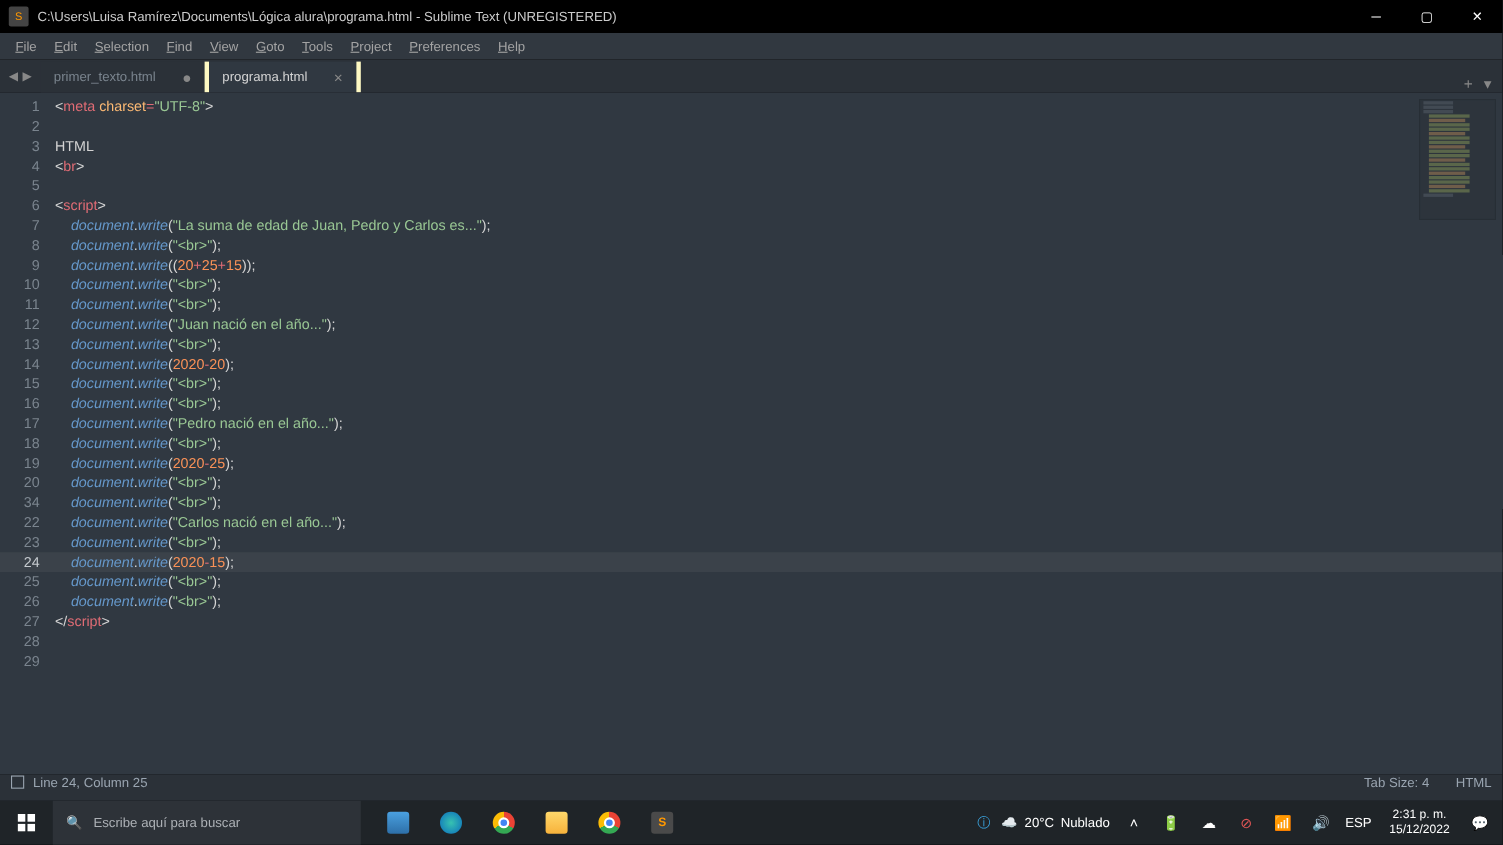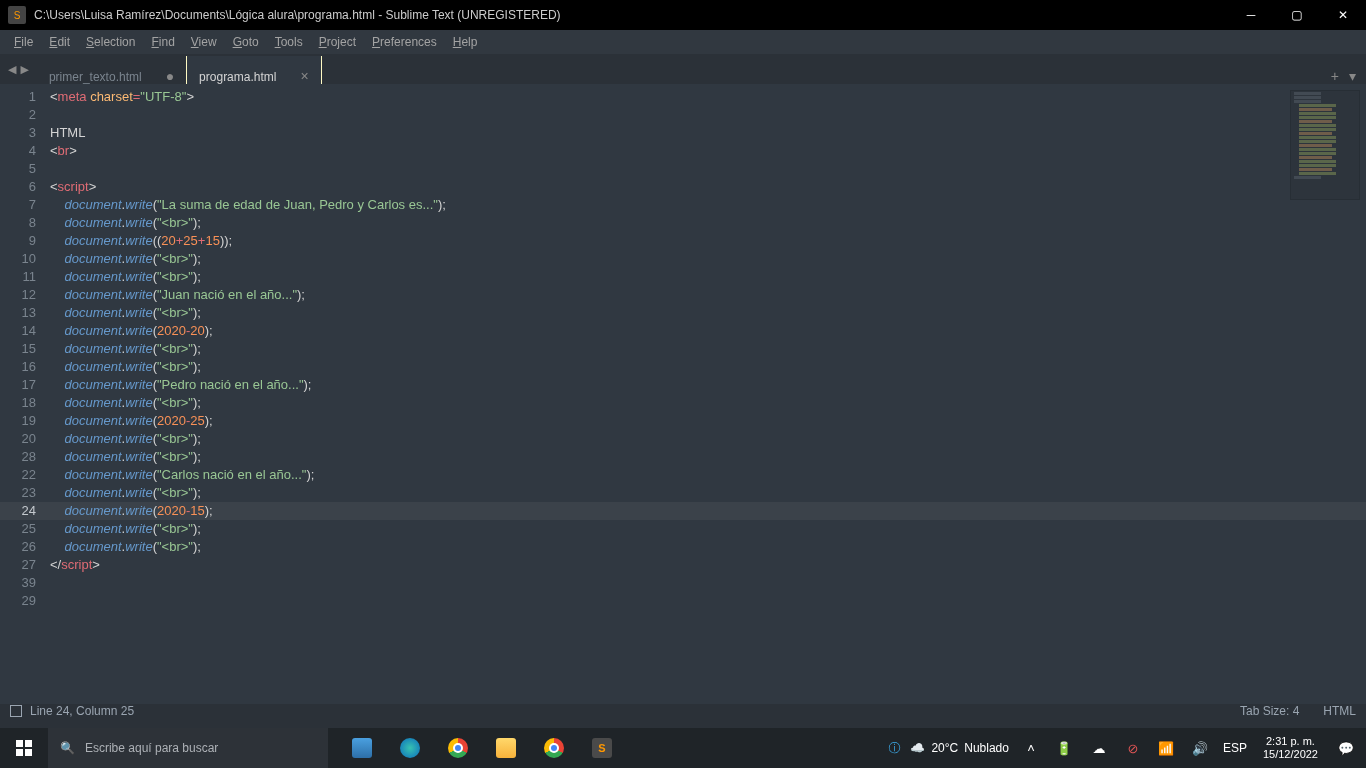--- a/index.html
+++ b/index.html
@@ -8,21 +8,21 @@
 .titlebar .app-icon { width: 18px; height: 18px; margin: 0 8px; background: #444; border-radius: 2px; display: flex; align-items: center; justify-content: center; font-size: 10px; color: #ff9800; }
 .titlebar .title-text { flex: 1; }
 .titlebar .win-controls { display: flex; }
 .titlebar .win-btn { width: 46px; height: 30px; display: flex; align-items: center; justify-content: center; color: #fff; font-size: 12px; }
 .menubar { height: 24px; background: #313840; display: flex; align-items: center; padding: 0 6px; color: #a3a3a3; font-size: 12px; }
 .menubar .menu-item { padding: 3px 8px; }
 .menubar .menu-item .ul { text-decoration: underline; }
 .tabbar { height: 30px; background: #2b3138; display: flex; align-items: flex-end; color: #aaa; font-size: 12px; }
 .tabbar .nav-arrows { display: flex; padding: 0 6px; align-self: center; }
 .tabbar .nav-arrow { color: #888; font-size: 11px; padding: 0 2px; }
-.tabbar .tab { height: 28px; padding: 0 12px; display: flex; align-items: flex-end; gap: 24px; background: #2b3138; border-right: 1px solid #fef9c3; }
+.tabbar .tab { height: 28px; padding: 0 12px; display: flex; align-items: center; gap: 24px; background: #2b3138; border-right: 4px solid #fef9c3; }
 .tabbar .tab .close { color: #888; font-size: 14px; }
 .tabbar .tab.active { background: #303841; color: #d4d4d4; }
 .tabbar .tab.inactive { color: #7a848e; }
 .tabbar .spacer { flex: 1; }
 .tabbar .right-icons { display: flex; align-items: center; padding: 0 10px; gap: 10px; color: #888; font-size: 14px; }
 .editor-wrap { flex: 1; display: flex; background: #303841; position: relative; }
 .gutter { width: 50px; padding-top: 4px; text-align: right; color: #7a848e; font-family: Consolas, monospace; font-size: 13px; line-height: 18px; user-select: none; }
 .gutter .ln { padding-right: 14px; }
 .gutter .ln.hl { background: #3b424a; color: #c4c9ce; }
 .code { flex: 1; padding-top: 4px; font-family: Consolas, monospace; font-size: 13px; line-height: 18px; color: #d4d4d4; white-space: pre; }
@@ -124,28 +124,28 @@
       <div class="ln">11</div>
       <div class="ln">12</div>
       <div class="ln">13</div>
       <div class="ln">14</div>
       <div class="ln">15</div>
       <div class="ln">16</div>
       <div class="ln">17</div>
       <div class="ln">18</div>
       <div class="ln">19</div>
       <div class="ln">20</div>
-      <div class="ln">28</div>
+      <div class="ln">34</div>
       <div class="ln">22</div>
       <div class="ln">23</div>
       <div class="ln hl">24</div>
       <div class="ln">25</div>
       <div class="ln">26</div>
       <div class="ln">27</div>
-      <div class="ln">39</div>
+      <div class="ln">28</div>
       <div class="ln">29</div>
     </div>
   <div class="code" id="code"><div class="line"><span class="tok-punc">&lt;</span><span class="tok-tag">meta</span><span class="tok-plain"> </span><span class="tok-attr">charset</span><span class="tok-op">=</span><span class="tok-str">"UTF-8"</span><span class="tok-punc">&gt;</span></div><div class="line">&nbsp;</div><div class="line"><span class="tok-text">HTML</span></div><div class="line"><span class="tok-punc">&lt;</span><span class="tok-tag">br</span><span class="tok-punc">&gt;</span></div><div class="line">&nbsp;</div><div class="line"><span class="tok-punc">&lt;</span><span class="tok-tag">script</span><span class="tok-punc">&gt;</span></div><div class="line"><span class="tok-plain">    </span><span class="tok-kw">document</span><span class="tok-punc">.</span><span class="tok-func">write</span><span class="tok-punc">(</span><span class="tok-str">"La suma de edad de Juan, Pedro y Carlos es..."</span><span class="tok-punc">);</span></div><div class="line"><span class="tok-plain">    </span><span class="tok-kw">document</span><span class="tok-punc">.</span><span class="tok-func">write</span><span class="tok-punc">(</span><span class="tok-str">"&lt;br&gt;"</span><span class="tok-punc">);</span></div><div class="line"><span class="tok-plain">    </span><span class="tok-kw">document</span><span class="tok-punc">.</span><span class="tok-func">write</span><span class="tok-punc">((</span><span class="tok-num">20</span><span class="tok-op">+</span><span class="tok-num">25</span><span class="tok-op">+</span><span class="tok-num">15</span><span class="tok-punc">));</span></div><div class="line"><span class="tok-plain">    </span><span class="tok-kw">document</span><span class="tok-punc">.</span><span class="tok-func">write</span><span class="tok-punc">(</span><span class="tok-str">"&lt;br&gt;"</span><span class="tok-punc">);</span></div><div class="line"><span class="tok-plain">    </span><span class="tok-kw">document</span><span class="tok-punc">.</span><span class="tok-func">write</span><span class="tok-punc">(</span><span class="tok-str">"&lt;br&gt;"</span><span class="tok-punc">);</span></div><div class="line"><span class="tok-plain">    </span><span class="tok-kw">document</span><span class="tok-punc">.</span><span class="tok-func">write</span><span class="tok-punc">(</span><span class="tok-str">"Juan nació en el año..."</span><span class="tok-punc">);</span></div><div class="line"><span class="tok-plain">    </span><span class="tok-kw">document</span><span class="tok-punc">.</span><span class="tok-func">write</span><span class="tok-punc">(</span><span class="tok-str">"&lt;br&gt;"</span><span class="tok-punc">);</span></div><div class="line"><span class="tok-plain">    </span><span class="tok-kw">document</span><span class="tok-punc">.</span><span class="tok-func">write</span><span class="tok-punc">(</span><span class="tok-num">2020</span><span class="tok-op">-</span><span class="tok-num">20</span><span class="tok-punc">);</span></div><div class="line"><span class="tok-plain">    </span><span class="tok-kw">document</span><span class="tok-punc">.</span><span class="tok-func">write</span><span class="tok-punc">(</span><span class="tok-str">"&lt;br&gt;"</span><span class="tok-punc">);</span></div><div class="line"><span class="tok-plain">    </span><span class="tok-kw">document</span><span class="tok-punc">.</span><span class="tok-func">write</span><span class="tok-punc">(</span><span class="tok-str">"&lt;br&gt;"</span><span class="tok-punc">);</span></div><div class="line"><span class="tok-plain">    </span><span class="tok-kw">document</span><span class="tok-punc">.</span><span class="tok-func">write</span><span class="tok-punc">(</span><span class="tok-str">"Pedro nació en el año..."</span><span class="tok-punc">);</span></div><div class="line"><span class="tok-plain">    </span><span class="tok-kw">document</span><span class="tok-punc">.</span><span class="tok-func">write</span><span class="tok-punc">(</span><span class="tok-str">"&lt;br&gt;"</span><span class="tok-punc">);</span></div><div class="line"><span class="tok-plain">    </span><span class="tok-kw">document</span><span class="tok-punc">.</span><span class="tok-func">write</span><span class="tok-punc">(</span><span class="tok-num">2020</span><span class="tok-op">-</span><span class="tok-num">25</span><span class="tok-punc">);</span></div><div class="line"><span class="tok-plain">    </span><span class="tok-kw">document</span><span class="tok-punc">.</span><span class="tok-func">write</span><span class="tok-punc">(</span><span class="tok-str">"&lt;br&gt;"</span><span class="tok-punc">);</span></div><div class="line"><span class="tok-plain">    </span><span class="tok-kw">document</span><span class="tok-punc">.</span><span class="tok-func">write</span><span class="tok-punc">(</span><span class="tok-str">"&lt;br&gt;"</span><span class="tok-punc">);</span></div><div class="line"><span class="tok-plain">    </span><span class="tok-kw">document</span><span class="tok-punc">.</span><span class="tok-func">write</span><span class="tok-punc">(</span><span class="tok-str">"Carlos nació en el año..."</span><span class="tok-punc">);</span></div><div class="line"><span class="tok-plain">    </span><span class="tok-kw">document</span><span class="tok-punc">.</span><span class="tok-func">write</span><span class="tok-punc">(</span><span class="tok-str">"&lt;br&gt;"</span><span class="tok-punc">);</span></div><div class="line hl"><span class="tok-plain">    </span><span class="tok-kw">document</span><span class="tok-punc">.</span><span class="tok-func">write</span><span class="tok-punc">(</span><span class="tok-num">2020</span><span class="tok-op">-</span><span class="tok-num">15</span><span class="tok-punc">);</span></div><div class="line"><span class="tok-plain">    </span><span class="tok-kw">document</span><span class="tok-punc">.</span><span class="tok-func">write</span><span class="tok-punc">(</span><span class="tok-str">"&lt;br&gt;"</span><span class="tok-punc">);</span></div><div class="line"><span class="tok-plain">    </span><span class="tok-kw">document</span><span class="tok-punc">.</span><span class="tok-func">write</span><span class="tok-punc">(</span><span class="tok-str">"&lt;br&gt;"</span><span class="tok-punc">);</span></div><div class="line"><span class="tok-punc">&lt;/</span><span class="tok-tag">script</span><span class="tok-punc">&gt;</span></div><div class="line">&nbsp;</div><div class="line">&nbsp;</div></div>
   <div class="minimap">
     <div class="mm-line s1"></div>
       <div class="mm-line s1"></div>
       <div class="mm-line s1"></div>
     <div class="mm-line s2"></div>
       <div class="mm-line s3"></div>
       <div class="mm-line s2"></div>

